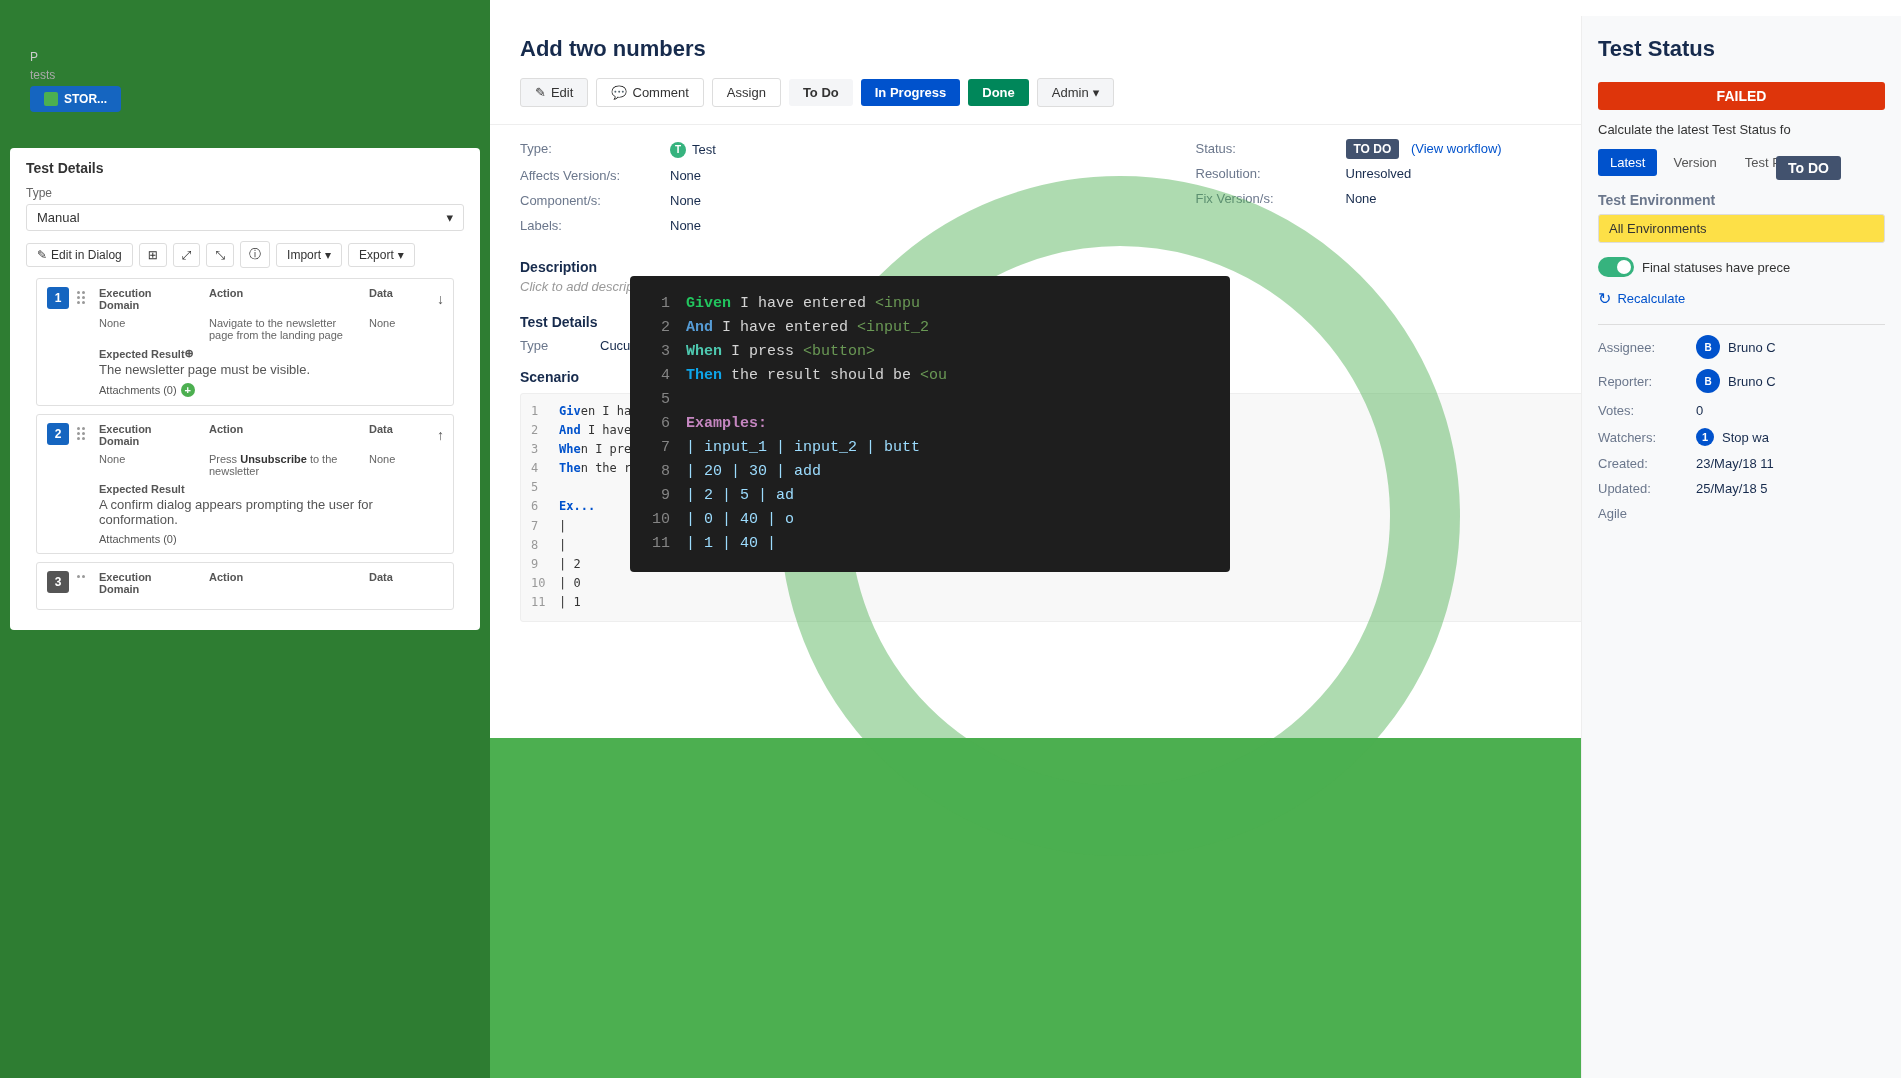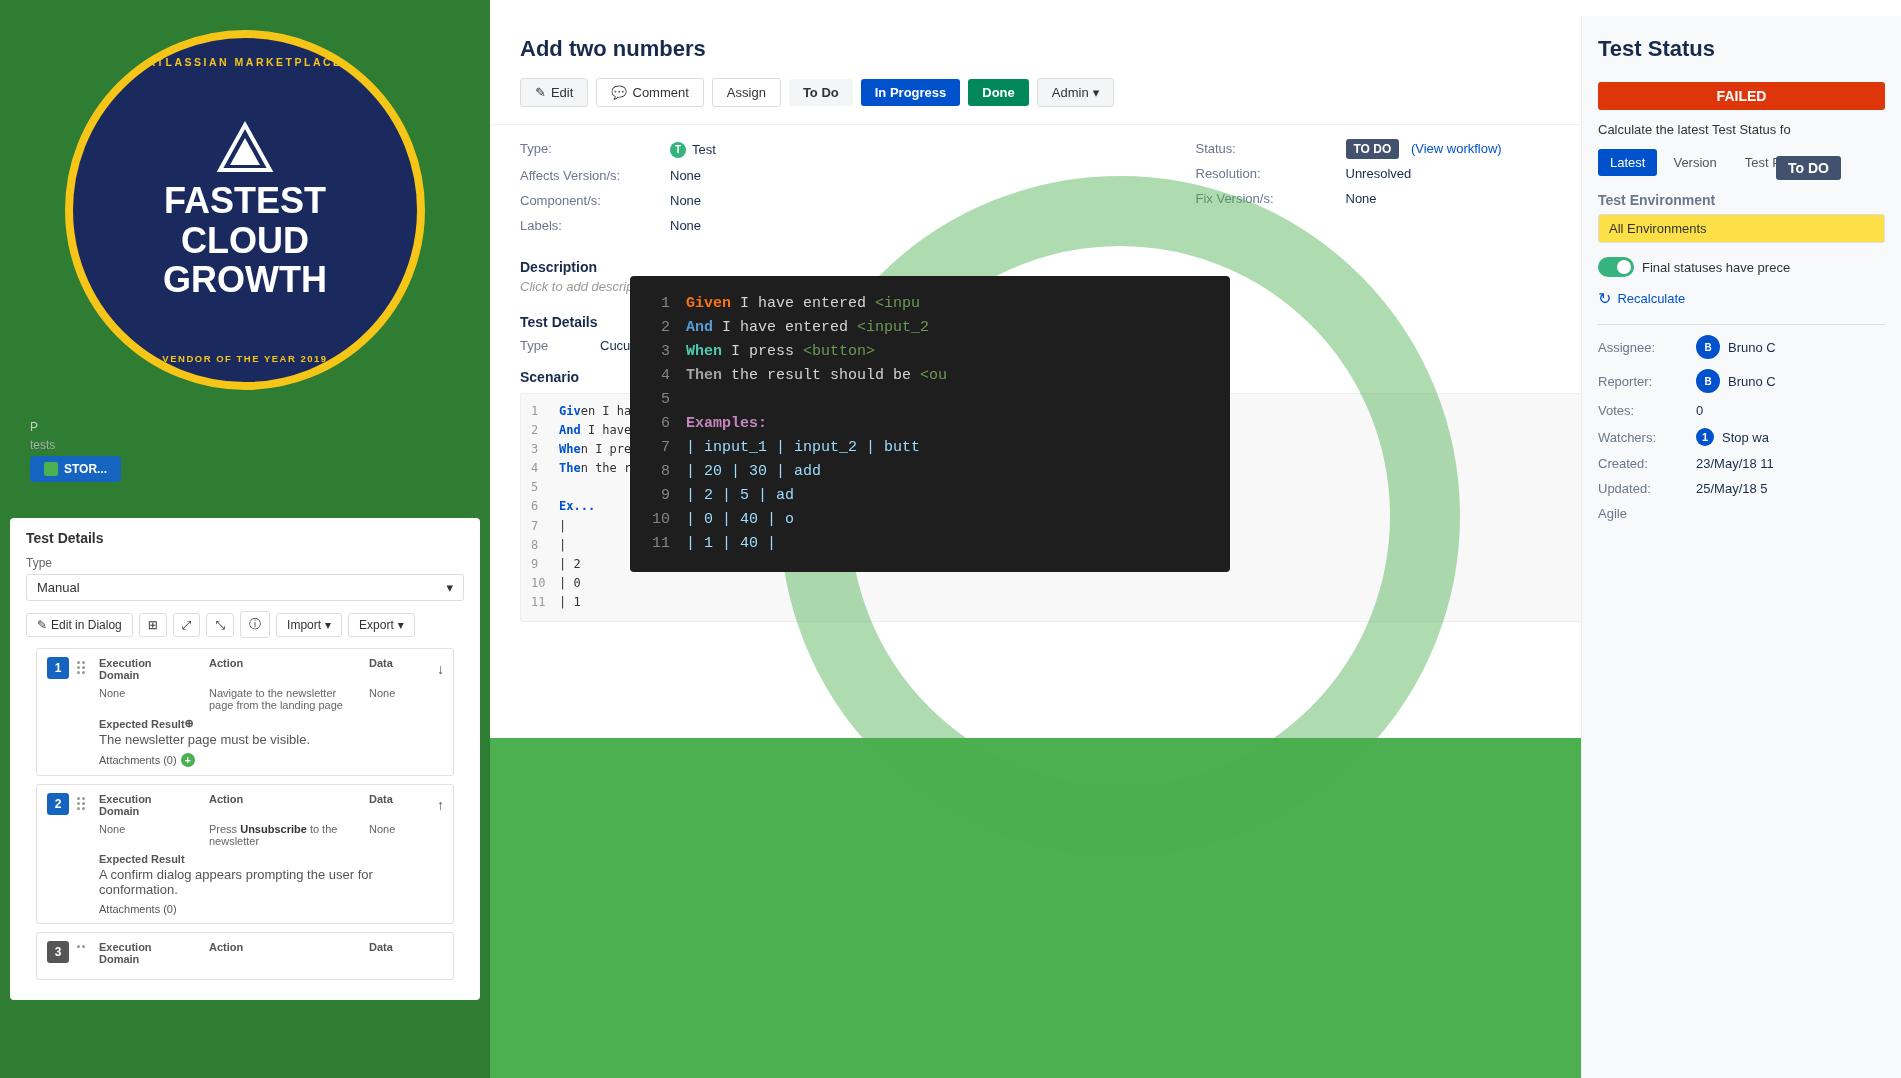--- a/index.html
+++ b/index.html
@@ -578,24 +578,24 @@
       gap: 16px;
     }
 
     .line-num {
       color: #858585;
       min-width: 20px;
       text-align: right;
       user-select: none;
     }
 
-    .keyword-given { color: #f97316; font-weight: 700; }
+    .keyword-given { color: #22c55e; font-weight: 700; }
     .keyword-and { color: #569CD6; font-weight: 700; }
     .keyword-when { color: #4EC9B0; font-weight: 700; }
-    .keyword-then { color: #a3a3a3; font-weight: 700; }
+    .keyword-then { color: #0ea5e9; font-weight: 700; }
     .keyword-examples { color: #C586C0; font-weight: 700; }
     .param { color: #6A9955; }
     .normal-code { color: #D4D4D4; }
     .table-code { color: #9CDCFE; }
 
     
     .green-circle {
       position: absolute;
       width: 680px;
       height: 680px;
@@ -871,36 +871,20 @@
       top: 16px;
       width: 1411px;
       height: 1078px;
       overflow: hidden;
     }
   </style>
 </head>
 <body>
 
 <div class="left-panel">
-  <div class="badge-circle">
-    <span class="arc-top">ATLASSIAN MARKETPLACE</span>
-
-    <svg class="atlassian-icon" width="60" height="55" viewBox="0 0 60 55">
-      <polygon points="30,5 55,50 5,50" fill="none" stroke="#fff" stroke-width="4"></polygon>
-      <polygon points="30,18 45,45 15,45" fill="#fff"></polygon>
-    </svg>
-
-    <div class="badge-main-text">
-      <div>FASTEST</div>
-      <div>CLOUD</div>
-      <div>GROWTH</div>
-    </div>
-
-    <span class="arc-bottom">VENDOR OF THE YEAR 2019</span>
-  </div>
 
   <div class="left-panel-lower">
     <div class="link-label">P</div>
     <div class="tests-label">tests</div>
     <div class="store-btn">
       <span class="store-icon"></span>
       <span>STOR...</span>
     </div>
   </div>
 

